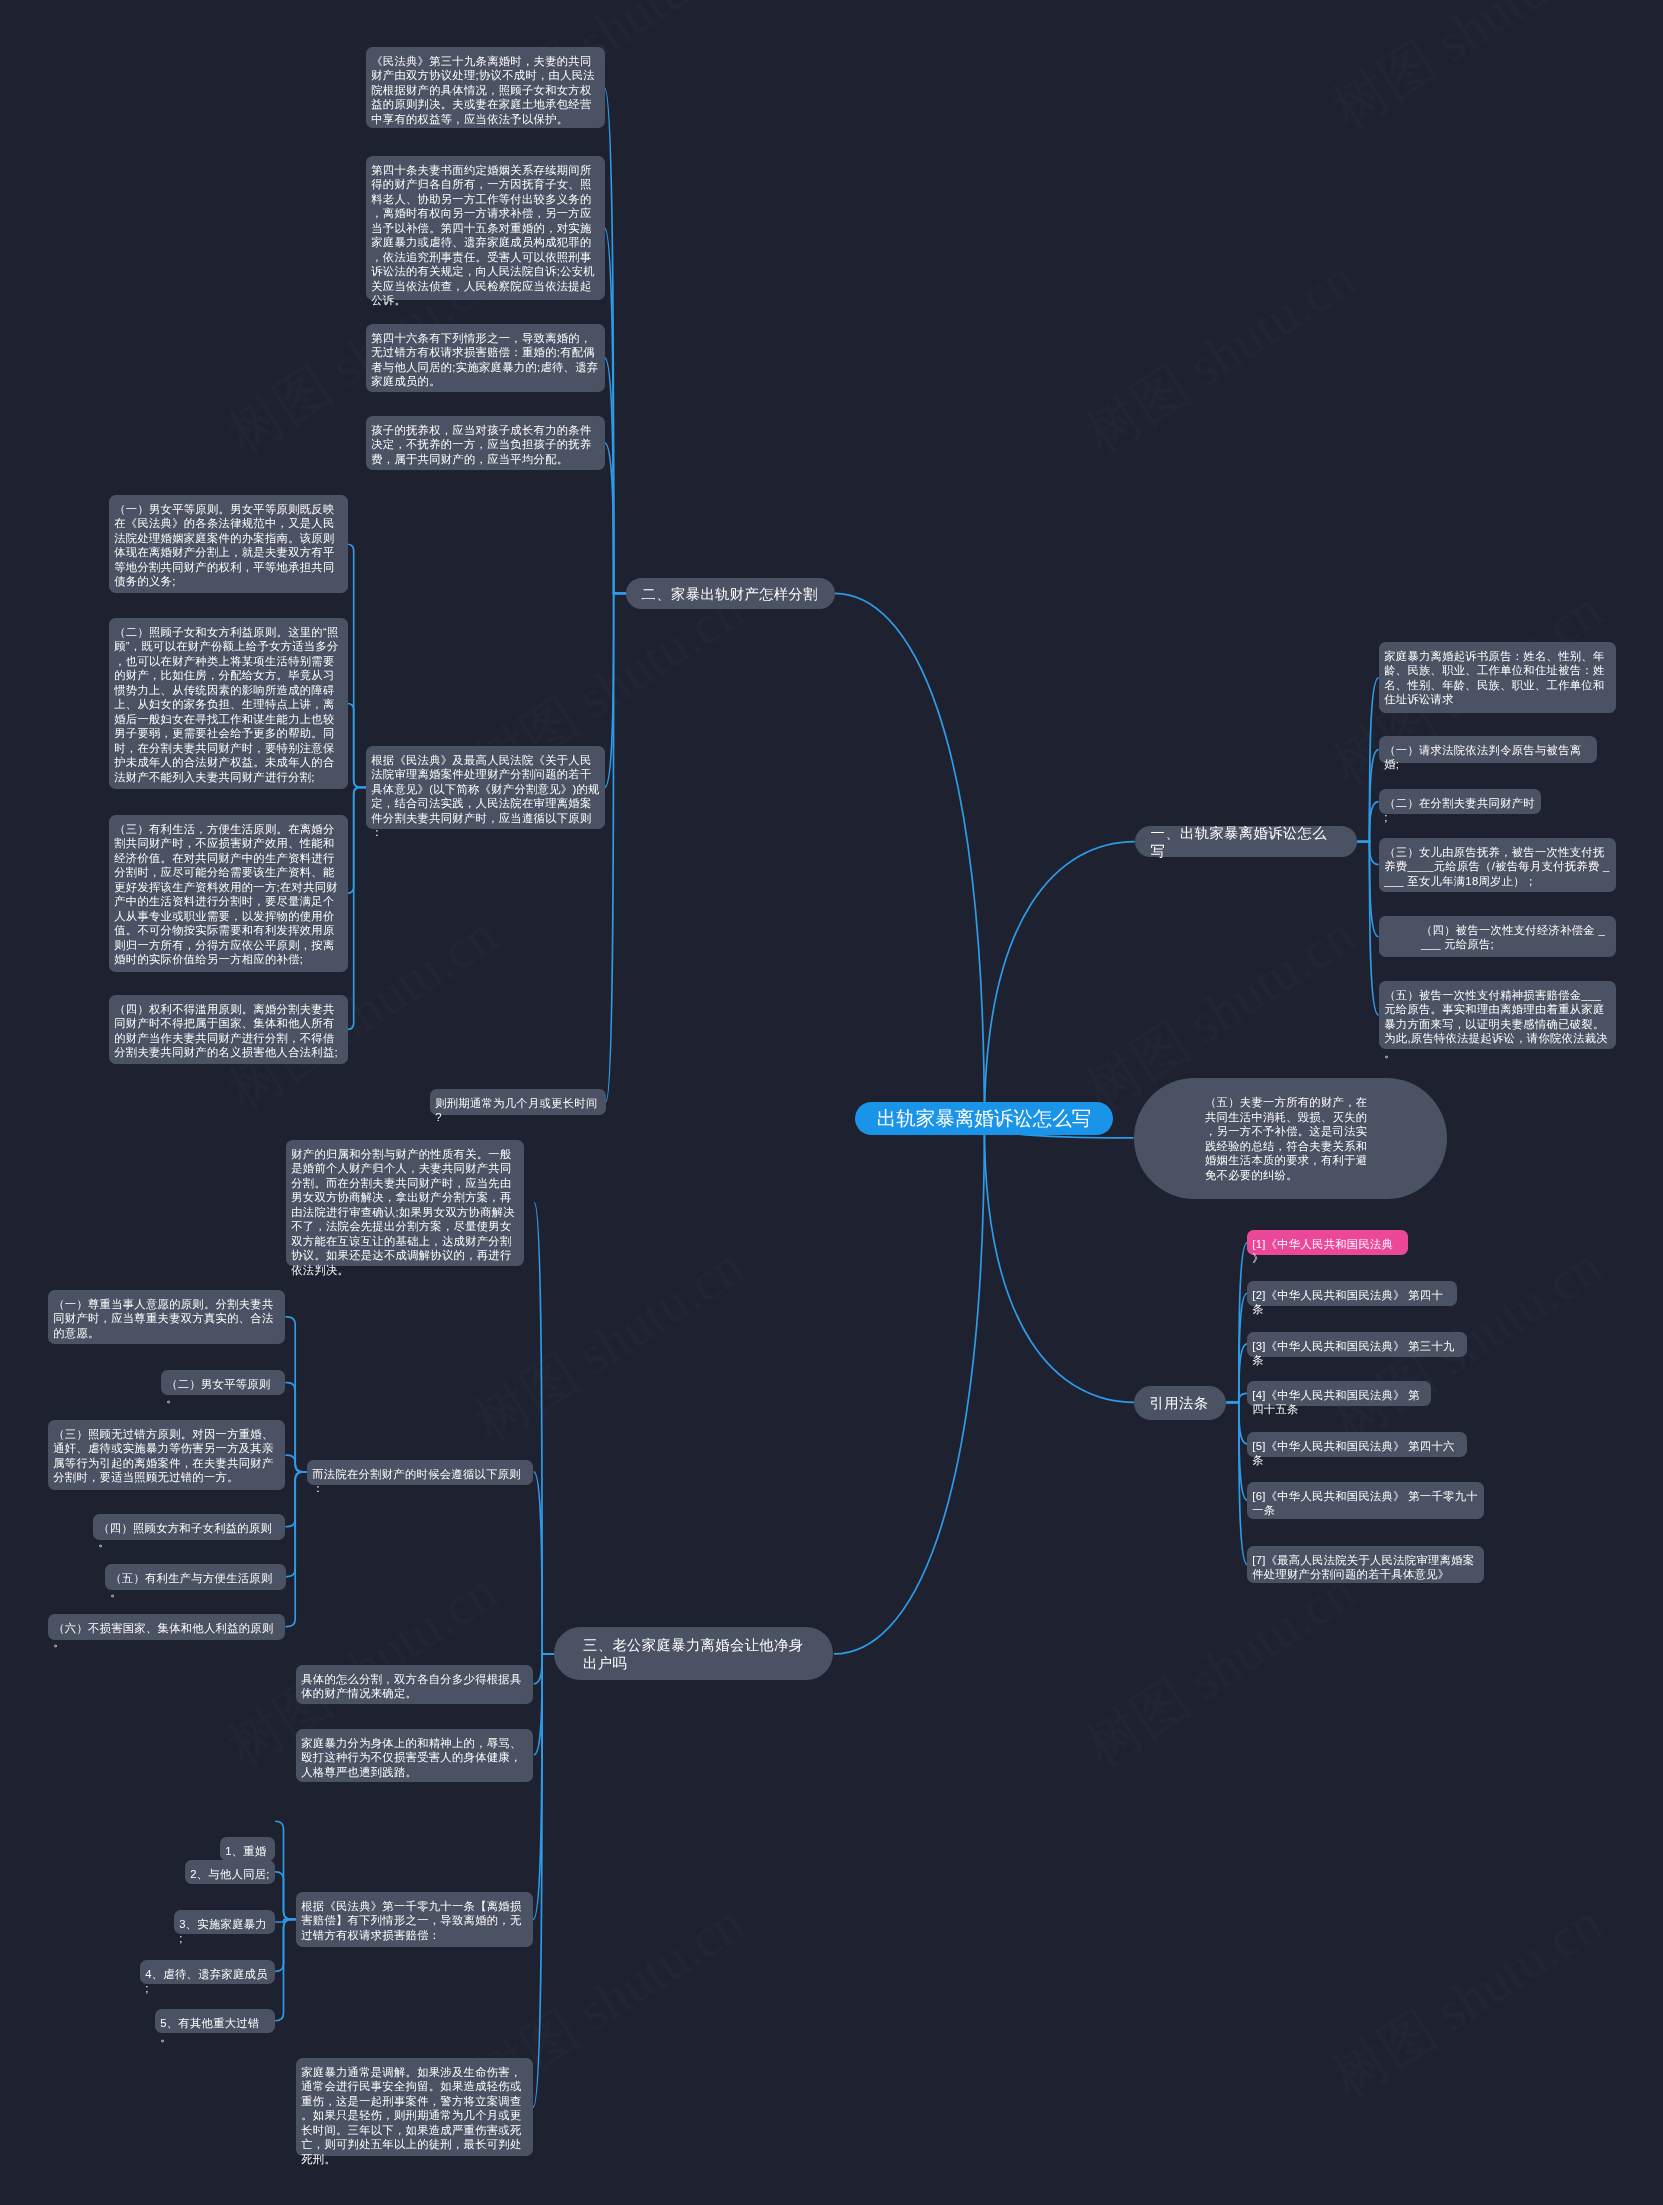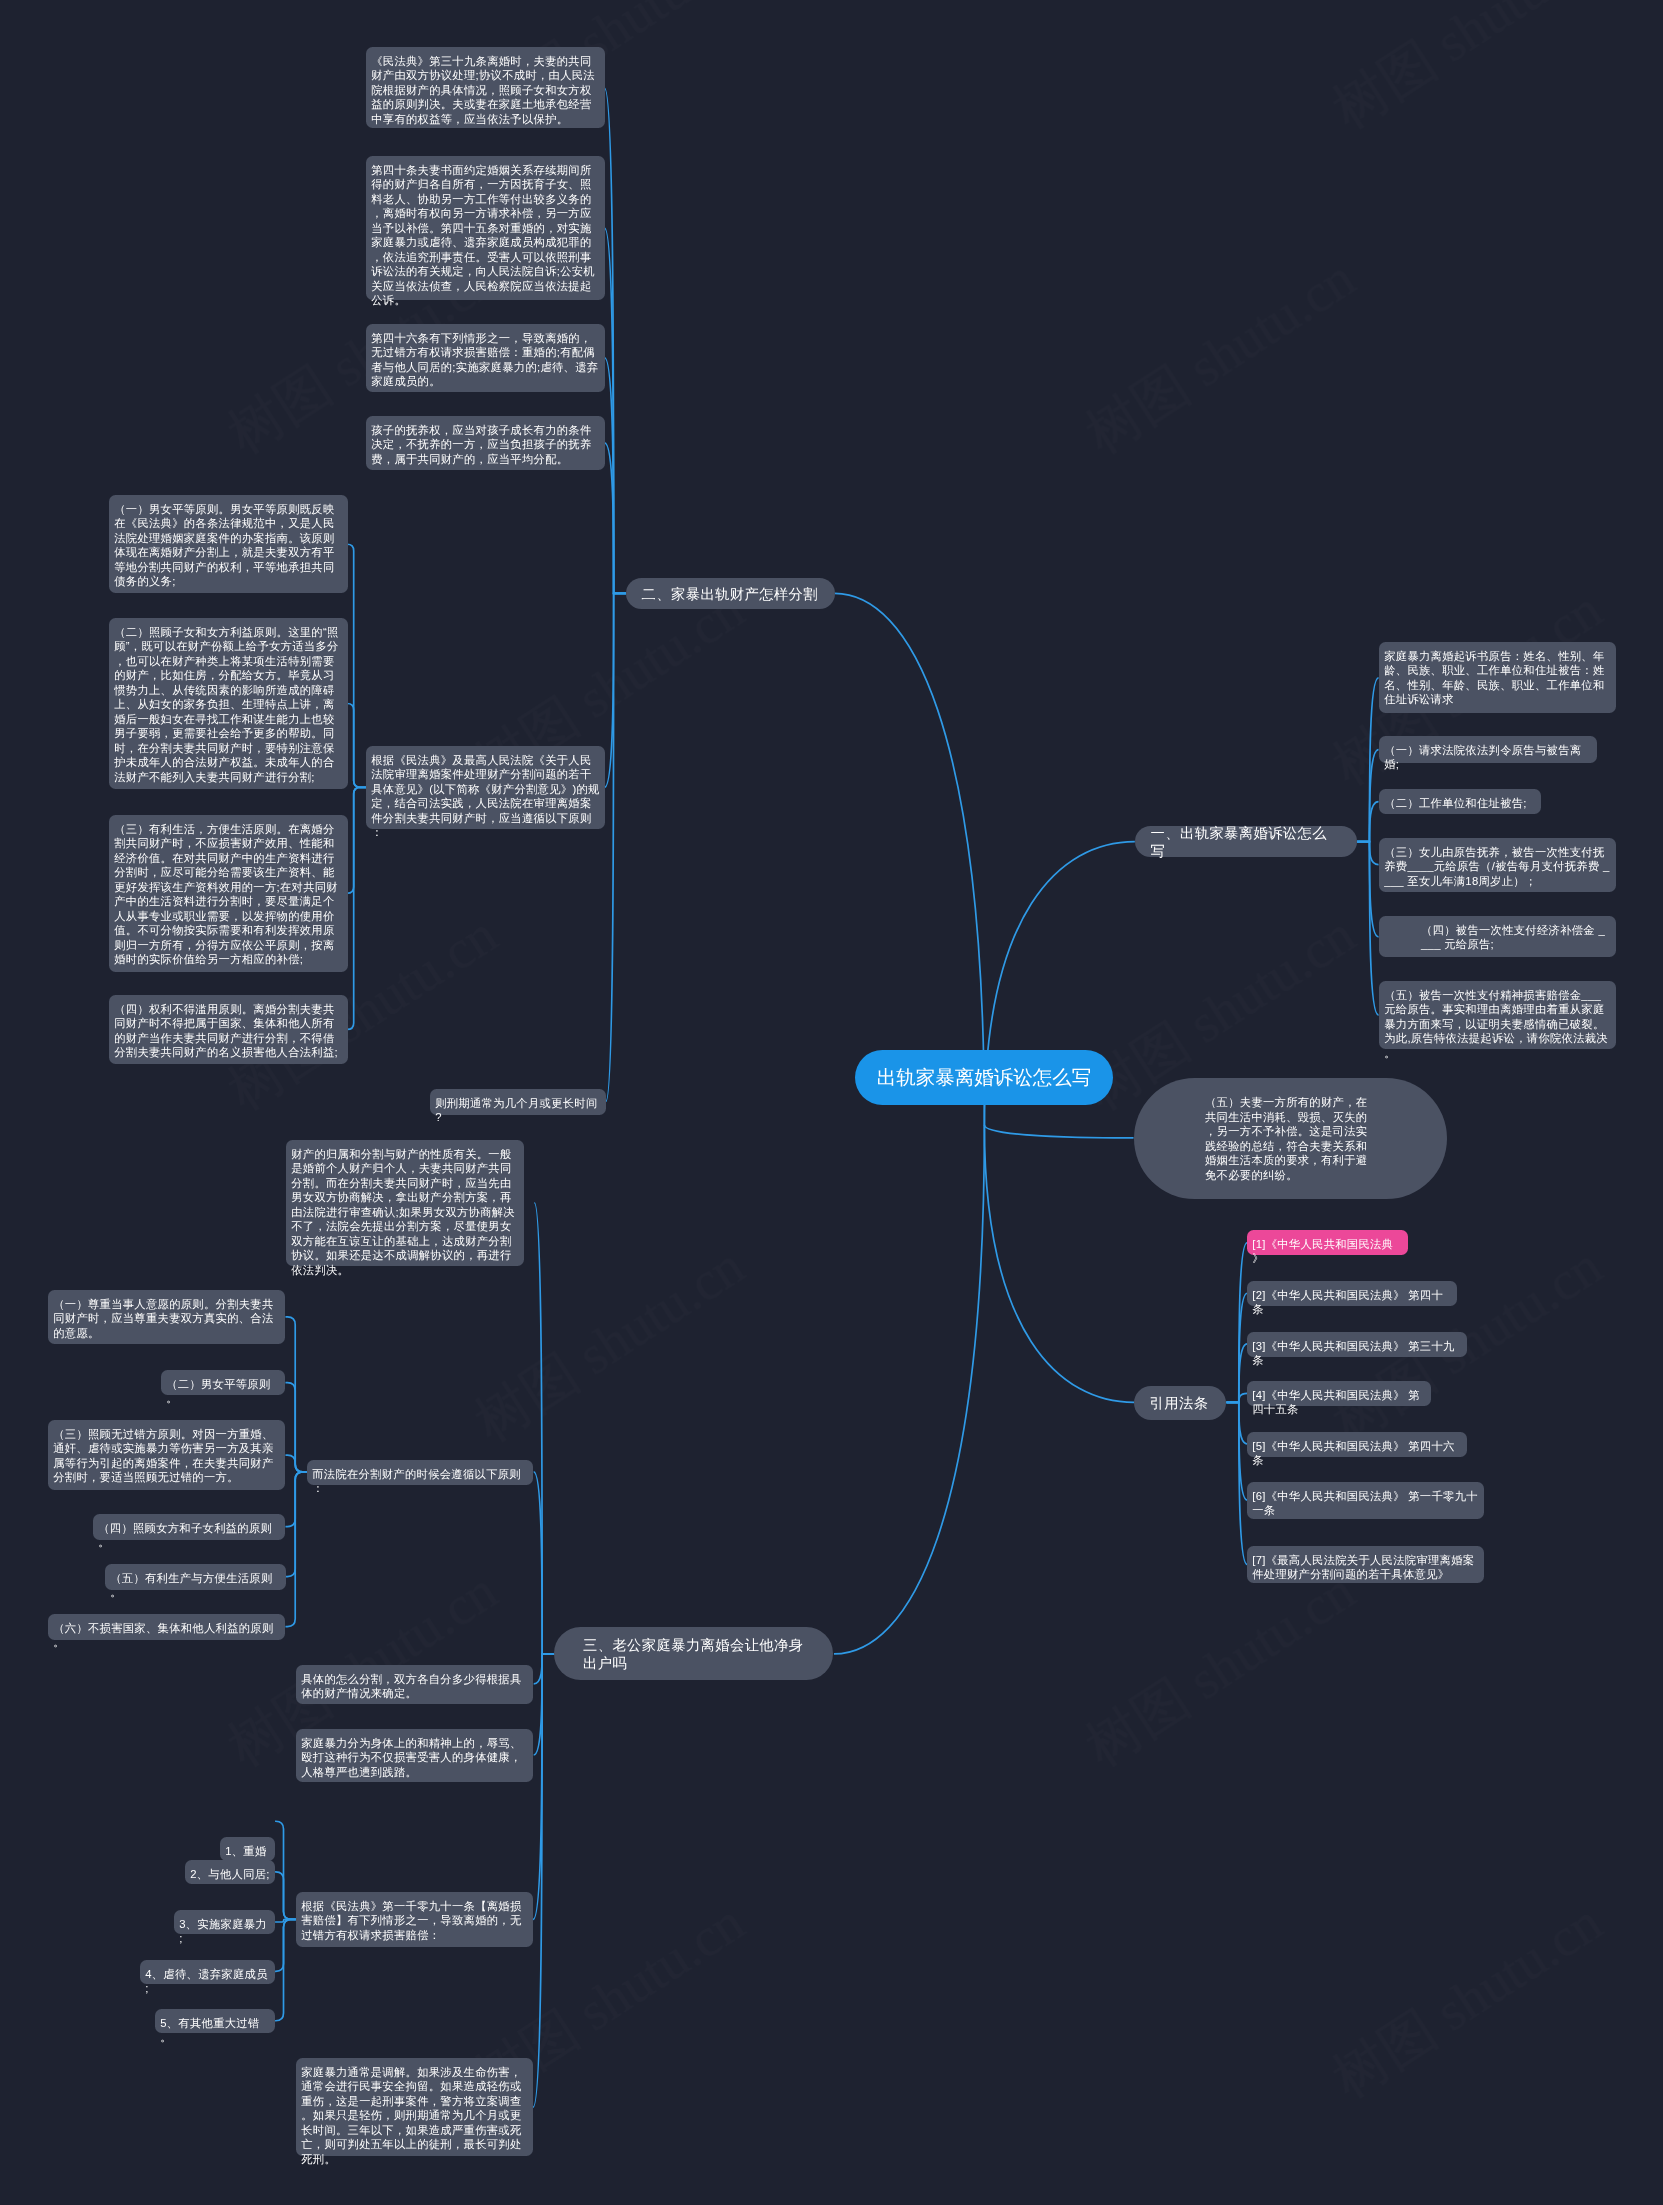--- a/index.html
+++ b/index.html
@@ -75,29 +75,29 @@
       <path d="M423,3033.5 L424,3033.5 Q436,3033.5 436,3021.5 L436,2965.5 Q436,2953.5 448,2953.5 L455,2953.5" stroke="#2f9ae6"></path>
       <path d="M423,3109.5 L424,3109.5 Q436,3109.5 436,3097.5 L436,2965.5 Q436,2953.5 448,2953.5 L455,2953.5" stroke="#2f9ae6"></path>
       <path d="M1919,1912 C1906,1912 1906,2047.3 1906,2158 L1887,2158" stroke="#2f9ae6"></path>
       <path d="M1919,1990 C1906,1990 1906,2082.4 1906,2158 L1887,2158" stroke="#2f9ae6"></path>
       <path d="M1919,2068 C1906,2068 1906,2117.5 1906,2158 L1887,2158" stroke="#2f9ae6"></path>
       <path d="M1919,2144 C1906,2144 1906,2151.7 1906,2158 L1887,2158" stroke="#2f9ae6"></path>
       <path d="M1919,2222 C1906,2222 1906,2186.8 1906,2158 L1887,2158" stroke="#2f9ae6"></path>
       <path d="M1919,2308.5 C1906,2308.5 1906,2225.7 1906,2158 L1887,2158" stroke="#2f9ae6"></path>
       <path d="M1919,2407.5 C1906,2407.5 1906,2270.3 1906,2158 L1887,2158" stroke="#2f9ae6"></path>
     </svg>
-<div class="node root" style="left: 855px; top: 1050px; width: 258px; height: 55px; background: rgb(26, 148, 232); color: rgb(255, 255, 255); padding: 0px;">出轨家暴离婚诉讼怎么写</div>
+<div class="node root" style="left: 855px; top: 1102px; width: 258px; height: 33px; background: rgb(26, 148, 232); color: rgb(255, 255, 255); padding: 0px;">出轨家暴离婚诉讼怎么写</div>
     <div class="node l1" style="left: 1135px; top: 826px; width: 222px; height: 31px; background: rgb(75, 82, 99); color: rgb(255, 255, 255); padding: 0px 15.6px;">一、出轨家暴离婚诉讼怎么写</div>
     <div class="node l1" style="left: 626px; top: 578px; width: 209px; height: 31px; background: rgb(75, 82, 99); color: rgb(255, 255, 255); padding: 0px 15.6px;">二、家暴出轨财产怎样分割</div>
     <div class="node l1" style="left: 554px; top: 1627px; width: 279px; height: 53px; background: rgb(75, 82, 99); color: rgb(255, 255, 255); padding: 0px 29px;">三、老公家庭暴力离婚会让他净身出户吗</div>
     <div class="node l1" style="left: 1134px; top: 1386px; width: 92px; height: 34px; background: rgb(75, 82, 99); color: rgb(255, 255, 255); padding: 0px 15.6px;">引用法条</div>
     <div class="node pill" style="left: 1134px; top: 1078px; width: 313px; height: 121px; background: rgb(75, 82, 99); color: rgb(255, 255, 255); padding: 17px 71px;">（五）夫妻一方所有的财产，在共同生活中消耗、毁损、灭失的，另一方不予补偿。这是司法实践经验的总结，符合夫妻关系和婚姻生活本质的要求，有利于避免不必要的纠纷。</div>
     <div class="node " style="left: 1379px; top: 642px; width: 237px; height: 71px; background: rgb(75, 82, 99); color: rgb(255, 255, 255);">家庭暴力离婚起诉书原告：姓名、性别、年龄、民族、职业、工作单位和住址被告：姓名、性别、年龄、民族、职业、工作单位和住址诉讼请求</div>
     <div class="node " style="left: 1379px; top: 736px; width: 218px; height: 27px; background: rgb(75, 82, 99); color: rgb(255, 255, 255);">（一）请求法院依法判令原告与被告离婚;</div>
-    <div class="node " style="left: 1379px; top: 789px; width: 162px; height: 25px; background: rgb(75, 82, 99); color: rgb(255, 255, 255);">（二）工作单位和住址被告;</div>
+    <div class="node " style="left: 1379px; top: 789px; width: 162px; height: 25px; background: rgb(75, 82, 99); color: rgb(255, 255, 255);">（二）在分割夫妻共同财产时;</div>
     <div class="node " style="left: 1379px; top: 838px; width: 237px; height: 54px; background: rgb(75, 82, 99); color: rgb(255, 255, 255);">（三）女儿由原告抚养，被告一次性支付抚养费____元给原告（/被告每月支付抚养费 ____ 至女儿年满18周岁止）；</div>
     <div class="node " style="left: 1379px; top: 916px; width: 237px; height: 41px; background: rgb(75, 82, 99); color: rgb(255, 255, 255); padding-left: 42px;">（四）被告一次性支付经济补偿金 ____ 元给原告;</div>
     <div class="node " style="left: 1379px; top: 981px; width: 237px; height: 68px; background: rgb(75, 82, 99); color: rgb(255, 255, 255);">（五）被告一次性支付精神损害赔偿金___元给原告。事实和理由离婚理由着重从家庭暴力方面来写，以证明夫妻感情确已破裂。为此,原告特依法提起诉讼，请你院依法裁决。</div>
     <div class="node " style="left: 1247px; top: 1230px; width: 161px; height: 25px; background: #ec4899; color: rgb(255, 255, 255);">[1]《中华人民共和国民法典》</div>
     <div class="node " style="left: 1247px; top: 1281px; width: 210px; height: 25px; background: rgb(75, 82, 99); color: rgb(255, 255, 255);">[2]《中华人民共和国民法典》 第四十条</div>
     <div class="node " style="left: 1247px; top: 1332px; width: 220px; height: 25px; background: rgb(75, 82, 99); color: rgb(255, 255, 255);">[3]《中华人民共和国民法典》 第三十九条</div>
     <div class="node " style="left: 1247px; top: 1381px; width: 184px; height: 25px; background: rgb(75, 82, 99); color: rgb(255, 255, 255);">[4]《中华人民共和国民法典》 第四十五条</div>
     <div class="node " style="left: 1247px; top: 1432px; width: 220px; height: 25px; background: rgb(75, 82, 99); color: rgb(255, 255, 255);">[5]《中华人民共和国民法典》 第四十六条</div>
     <div class="node " style="left: 1247px; top: 1482px; width: 237px; height: 37px; background: rgb(75, 82, 99); color: rgb(255, 255, 255);">[6]《中华人民共和国民法典》 第一千零九十一条</div>
     <div class="node " style="left: 1247px; top: 1546px; width: 237px; height: 37px; background: rgb(75, 82, 99); color: rgb(255, 255, 255);">[7]《最高人民法院关于人民法院审理离婚案件处理财产分割问题的若干具体意见》</div>

